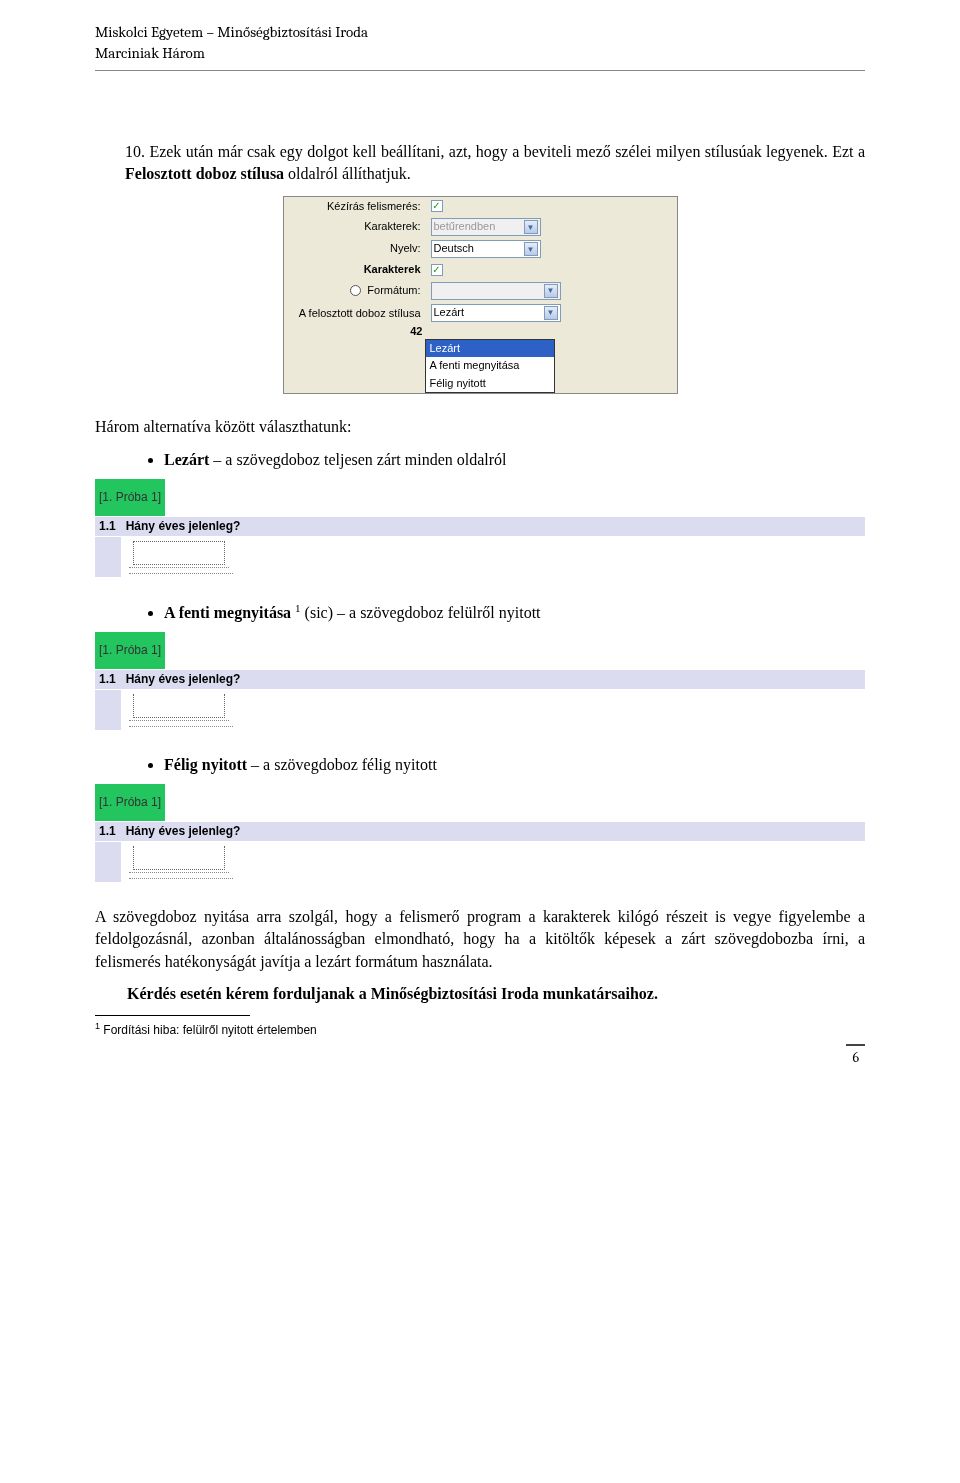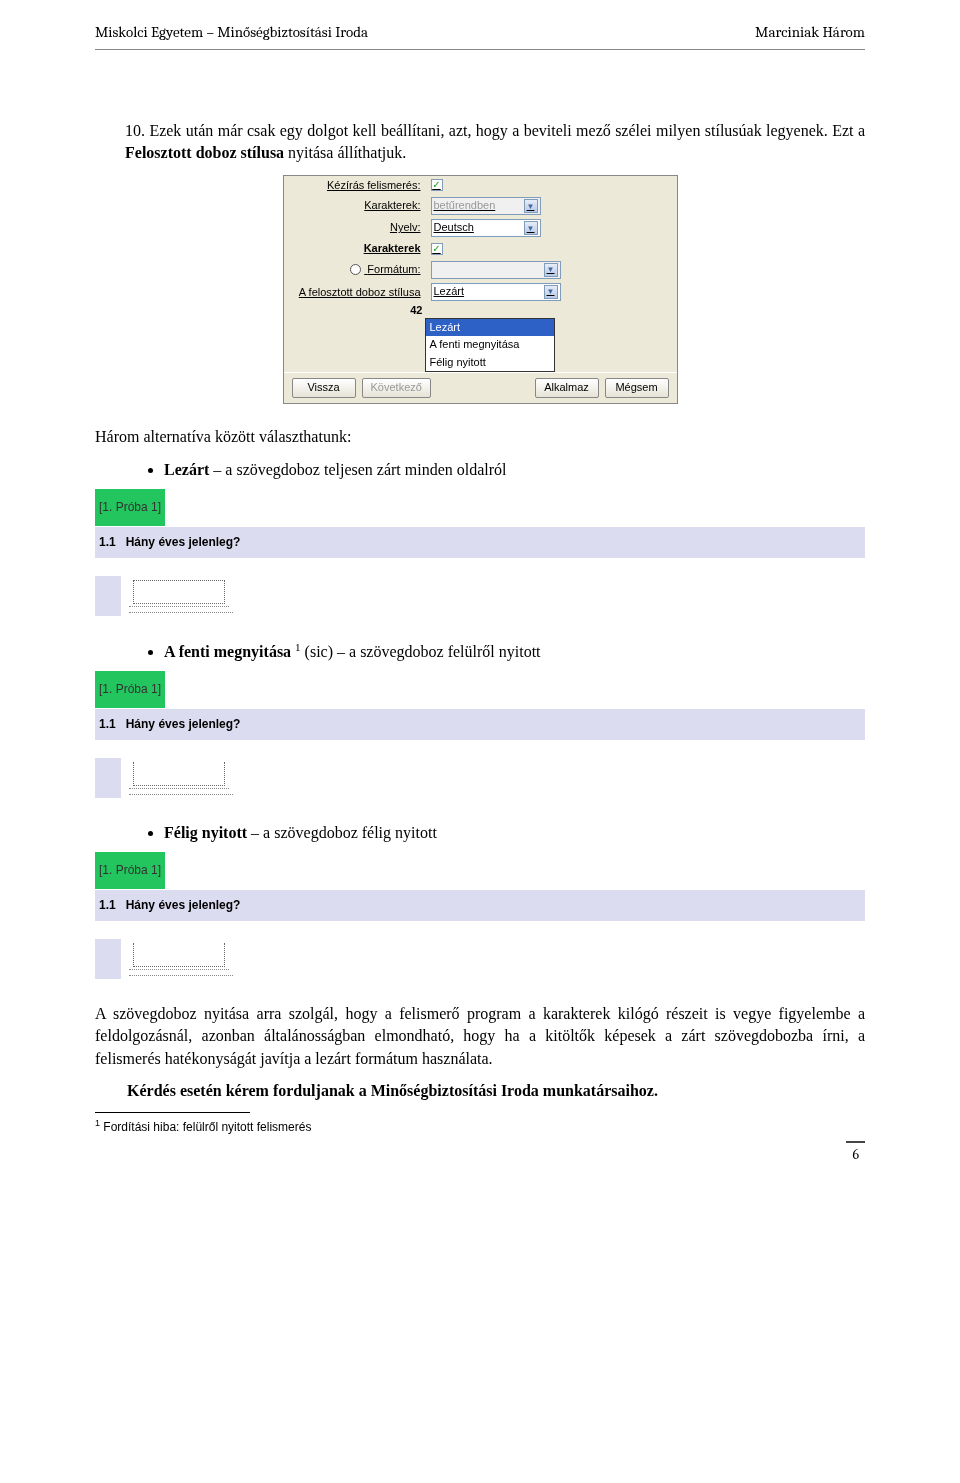--- a/index.html
+++ b/index.html
@@ -14,20 +14,21 @@
     line-height: 1.4;
     position: relative;
   }
   .header-row {
     display: flex;
     justify-content: space-between;
     font-size: 15px;
     padding: 22px 0 6px 0;
     border-bottom: 1px solid #888;
     margin-bottom: 70px;
+    flex-direction: column;
   }
   .body-para {
     font-family: 'Times New Roman', Times, serif;
     font-size: 16px;
     text-align: justify;
     margin-bottom: 10px;
   }
   .numbered { margin-left: 30px; margin-bottom: 10px; }
   .dialog {
     width: 395px;
@@ -36,21 +37,20 @@
     border: 1px solid #888;
     font-family: Tahoma, Arial, sans-serif;
     font-size: 11px;
     color: #000;
   }
   .dialog .row {
     display: flex;
     align-items: center;
     padding: 2px 8px;
     gap: 4px;
-    text-decoration: underline;
   }
   .dialog .lbl {
     width: 135px;
     text-align: right;
     padding-right: 6px;
   }
   .dialog input[type="text"], .dialog select, .dialog .combo {
     font-family: Tahoma, Arial, sans-serif;
     font-size: 11px;
     height: 18px;
@@ -139,23 +139,23 @@
   .sample .caption {
     display:inline-block;
     background:#22c55e;
     padding:10px 4px;
     font-size:12px;
     color:#333;
     margin-bottom:1px;
   }
   .sample .qrow {
     background:#dcdcf0;
-    padding:7px 4px;
+    padding:1px 4px;
     font-size:12px;
-    margin-bottom:18px;
+    margin-bottom:1px;
   }
   .sample .qrow .qn { font-weight: bold; }
   .sample .stripe {
     display:flex;
   }
   .sample .stripe .leftbox { width:26px; height:40px; background:#dcdcf0; margin-right:12px;}
   .sample .fieldwrap { position:relative; height:40px; flex:1; }
   .sample .fieldbox {
     position:absolute; top:4px; left:0;
     width:92px; height:24px;
@@ -204,21 +204,21 @@
 </style>
 </head>
 <body>
 
 <div class="header-row">
   <span>Miskolci Egyetem – Minőségbiztosítási Iroda</span>
   <span>Marciniak Három</span>
 </div>
 
 <div class="body-para numbered">
-  10. <span>Ezek után már csak egy dolgot kell beállítani, azt, hogy a beviteli mező szélei milyen stílusúak legyenek. Ezt a </span><b>Felosztott doboz stílusa</b><span> nyitása állíthatjuk.</span>
+  10. <span>Ezek után már csak egy dolgot kell beállítani, azt, hogy a beviteli mező szélei milyen stílusúak legyenek. Ezt a </span><b>Felosztott doboz stílusa</b><span> oldalról állíthatjuk.</span>
 </div>
 
 <div class="dialog">
   <div class="row">
     <span class="lbl">Kézírás felismerés:</span>
     <span class="chk">✓</span>
   </div>
   <div class="row">
     <span class="lbl">Karakterek:</span>
     <span class="combo disabled">
@@ -255,27 +255,20 @@
     </span>
   </div>
   <div style="position:relative">
     <span class="fortytwo">42</span>
     <div class="dropdown-open">
       <div class="item sel">Lezárt</div>
       <div class="item">A fenti megnyitása</div>
       <div class="item">Félig nyitott</div>
     </div>
   </div>
-  <div class="btnbar">
-    <span class="btn">Vissza</span>
-    <span class="btn disabled">Következő</span>
-    <span class="spacer"></span>
-    <span class="btn">Alkalmaz</span>
-    <span class="btn">Mégsem</span>
-  </div>
 </div>
 
 <div class="body-para">Három alternatíva között választhatunk:</div>
 
 <ul class="bulleted">
   <li><span class="b">Lezárt</span><span> – a szövegdoboz teljesen zárt minden oldalról</span></li>
 </ul>
 
 <div class="sample">
   <span class="caption">[1. Próba 1]</span>
@@ -332,16 +325,16 @@
     </div>
   </div>
 </div>
 
 <div class="body-para">A szövegdoboz nyitása arra szolgál, hogy a felismerő program a karakterek kilógó részeit is vegye figyelembe a feldolgozásnál, azonban általánosságban elmondható, hogy ha a kitöltők képesek a zárt szövegdobozba írni, a felismerés hatékonyságát javítja a lezárt formátum használata.</div>
 
 <div class="closingbold">Kérdés esetén kérem forduljanak a Minőségbiztosítási Iroda munkatársaihoz.</div>
 
 <div class="footnote-sep"></div>
 <div class="footnote">
-  <sup>1</sup><span> Fordítási hiba: felülről nyitott felismerés</span>
+  <sup>1</sup><span> Fordítási hiba: felülről nyitott értelemben</span>
 </div>
 
 <div class="pagenum-box">6</div>
 
 </body></html>

